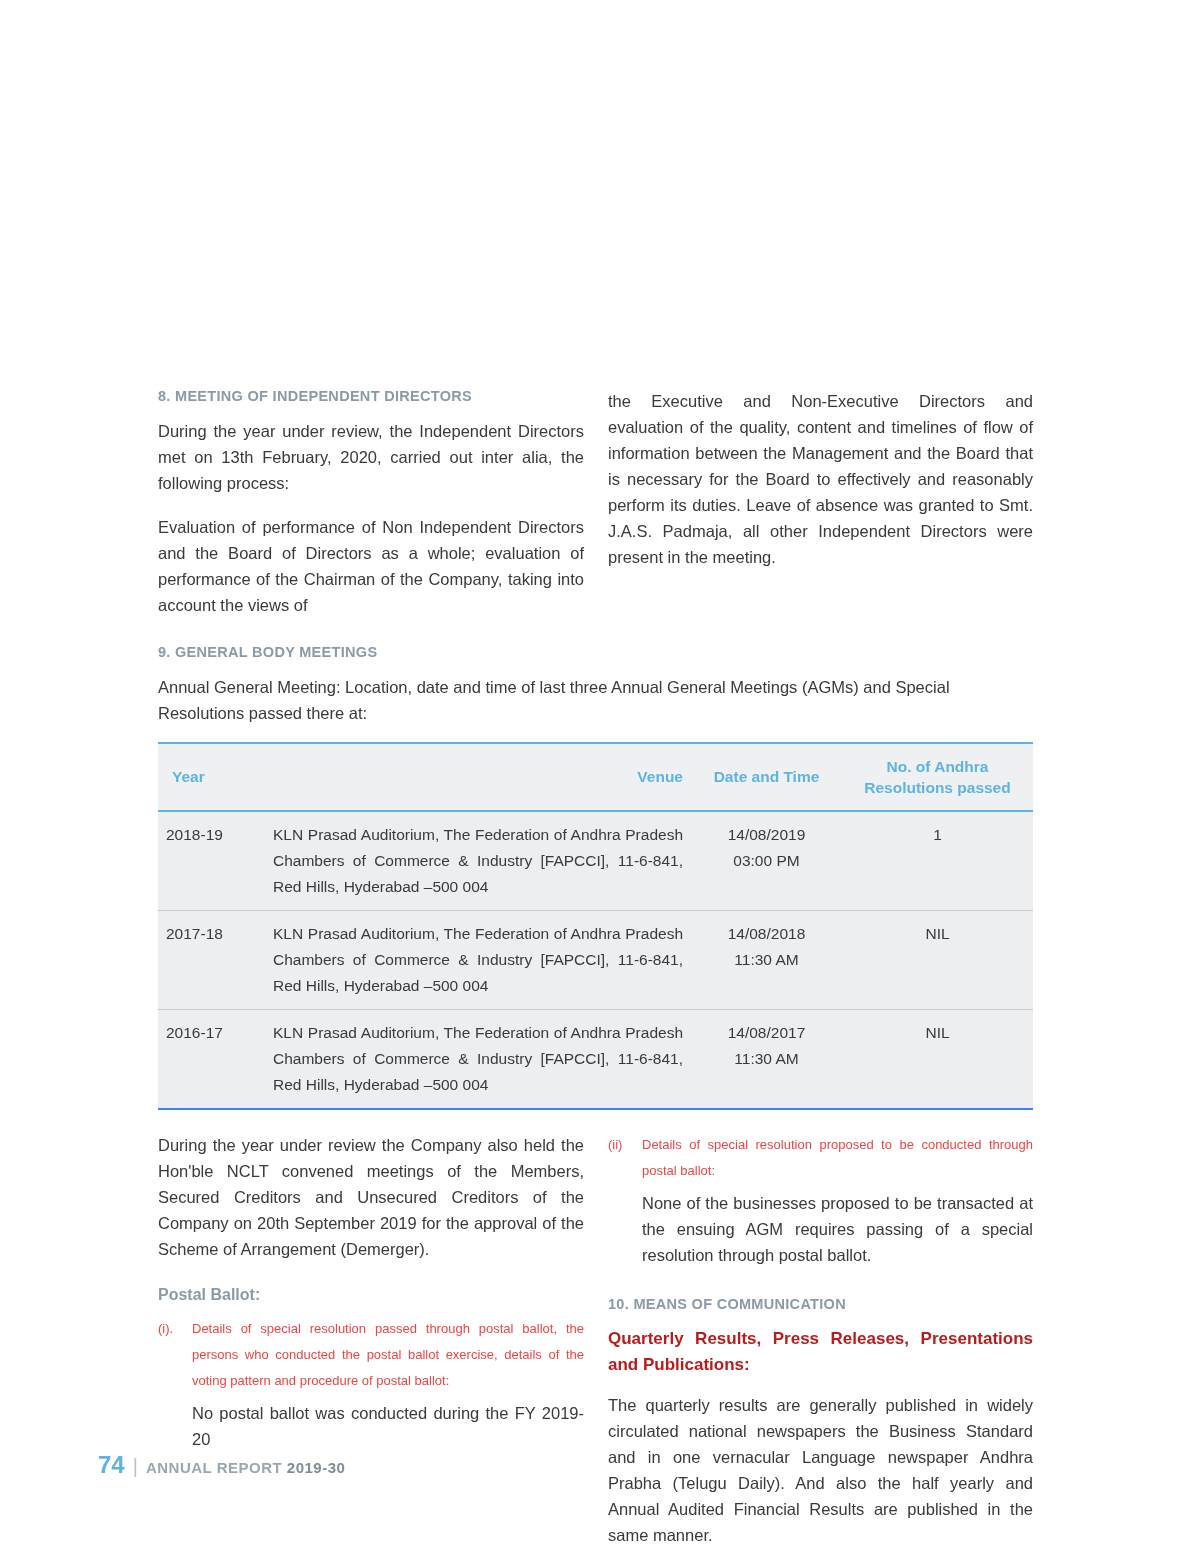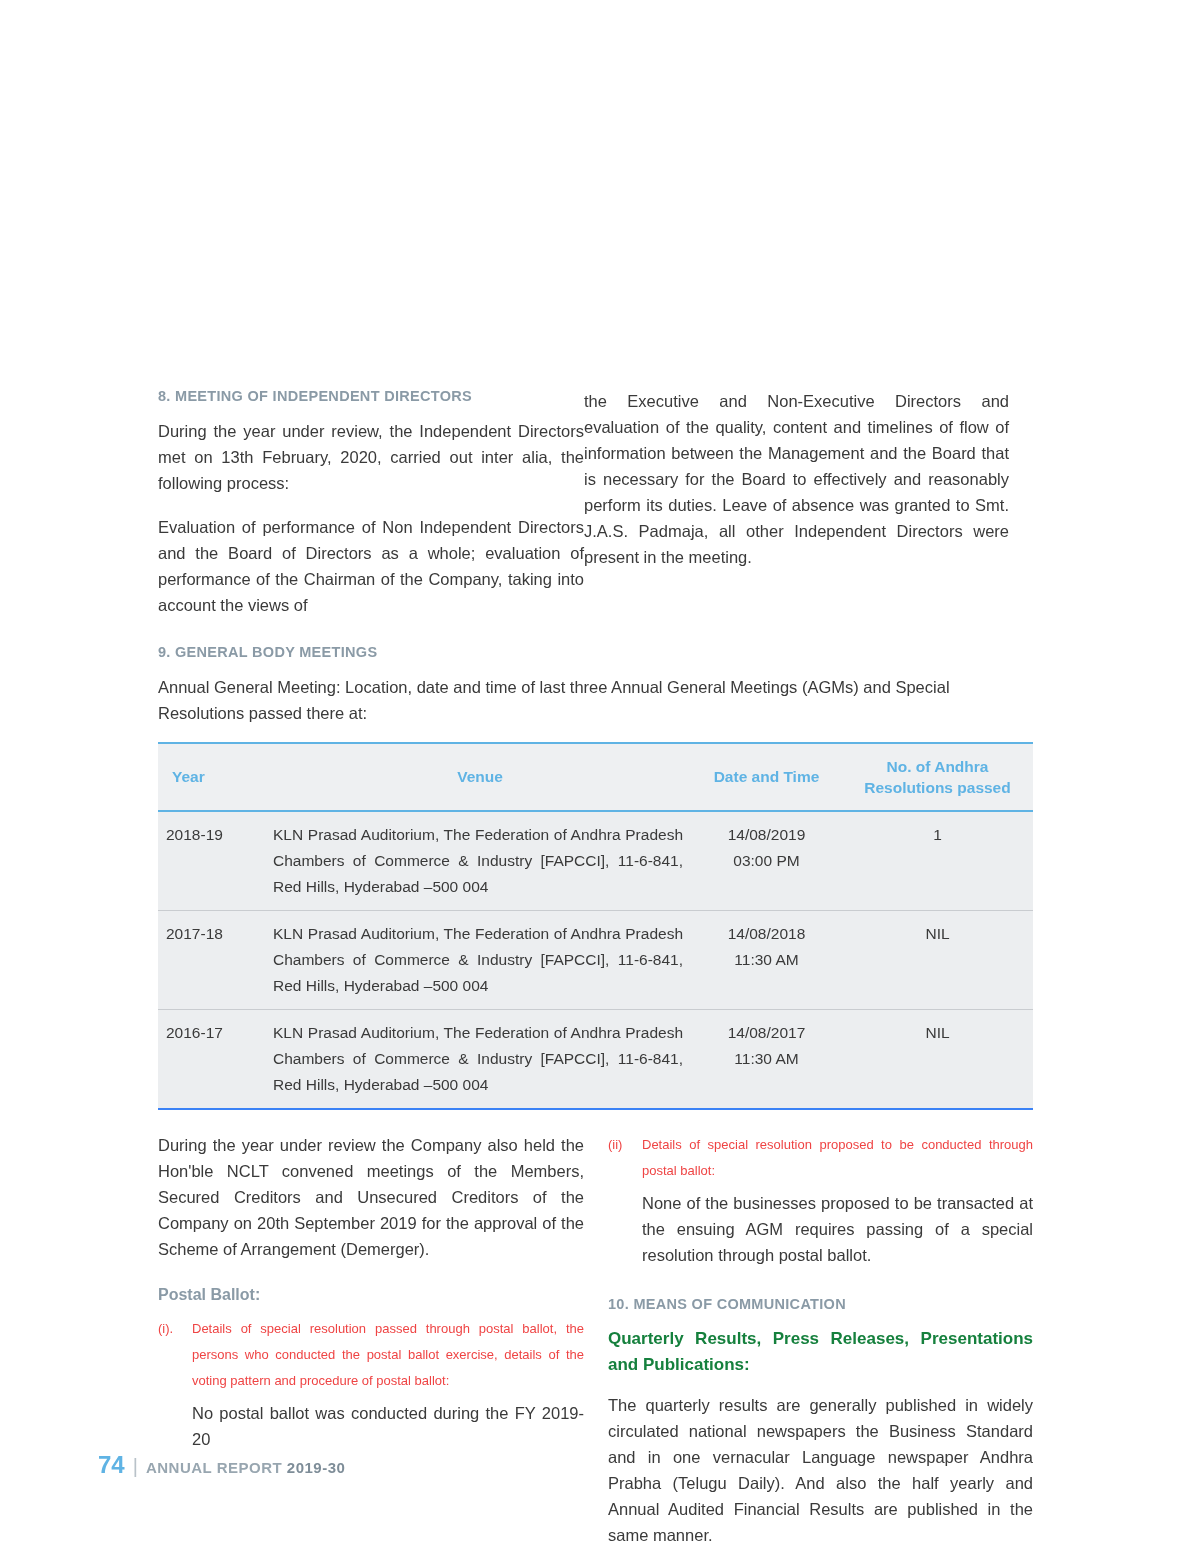--- a/index.html
+++ b/index.html
@@ -24,20 +24,21 @@
     box-sizing: border-box;
   }
   .content {
     position: absolute;
     left: 158px;
     top: 388px;
     width: 875px;
   }
   .cols {
     display: flex;
+    gap: 24px;
   }
   .col {
     width: 426px;
   }
   .col-left { width: 426px; }
   .col-right { width: 425px; }
 
   h2.section-head {
     font-size: 14.5px;
     letter-spacing: 0.3px;
@@ -75,21 +76,21 @@
     background: #eef0f2;
     color: #5fb3e4;
     font-size: 15.5px;
     font-weight: bold;
     padding: 12px 8px;
     vertical-align: middle;
     border-top: 2px solid #5fb3e4;
     border-bottom: 2px solid #5fb3e4;
   }
   table.agm thead th.th-year { text-align: left; padding-left: 14px; width: 85px;}
-  table.agm thead th.th-venue { text-align: center; padding-left: 12px; }
+  table.agm thead th.th-venue { text-align: right; padding-left: 12px; }
   table.agm thead th.th-date { text-align: center; width: 135px; }
   table.agm thead th.th-res { text-align: center; width: 175px; line-height: 21px;}
 
   table.agm tbody td {
     background: #eceef0;
     font-size: 15.5px;
     line-height: 26px;
     color: #3a3a3a;
     padding: 10px 8px;
     vertical-align: top;
@@ -123,21 +124,21 @@
     text-align: justify;
   }
   h3.sub-head {
     font-size: 16px;
     color: #8a9aa6;
     font-weight: bold;
     margin: 24px 0 12px 0;
   }
   h3.blue-head {
     font-size: 17px;
-    color: #15803d;
+    color: #b91c1c;
     font-weight: bold;
     line-height: 26px;
     margin: 0 0 14px 0;
     text-align: justify;
   }
   h2.section-head.tight { margin-top: 28px; }
 
   .footer {
     position: absolute;
     left: 98px;

